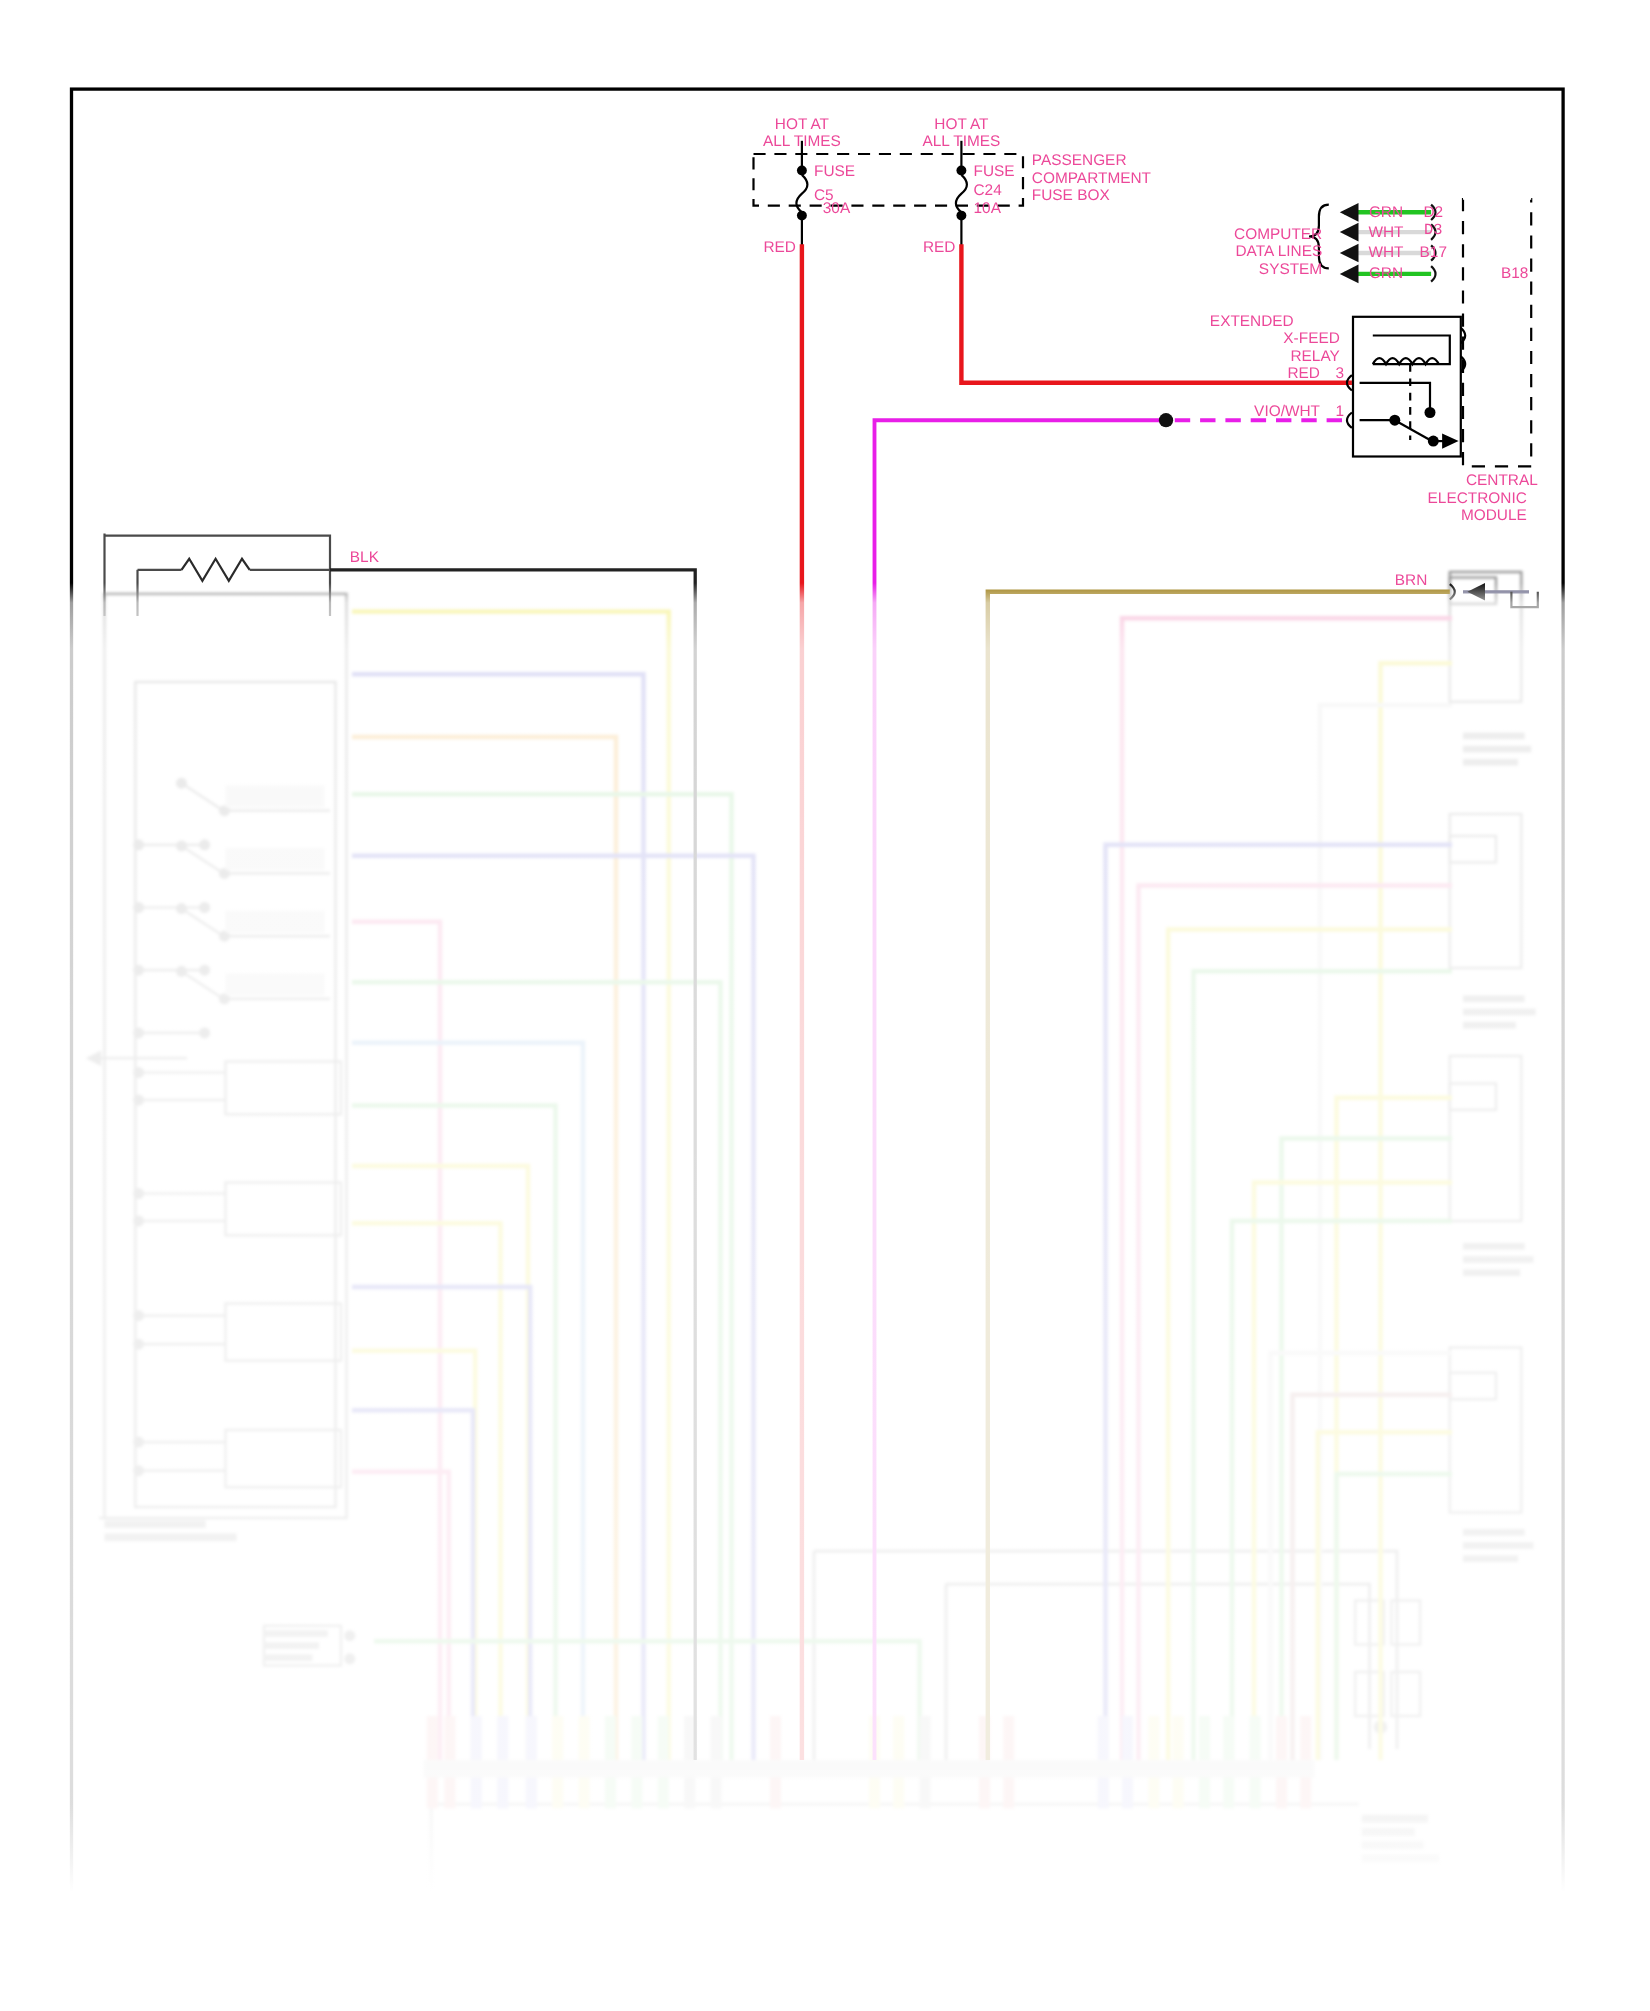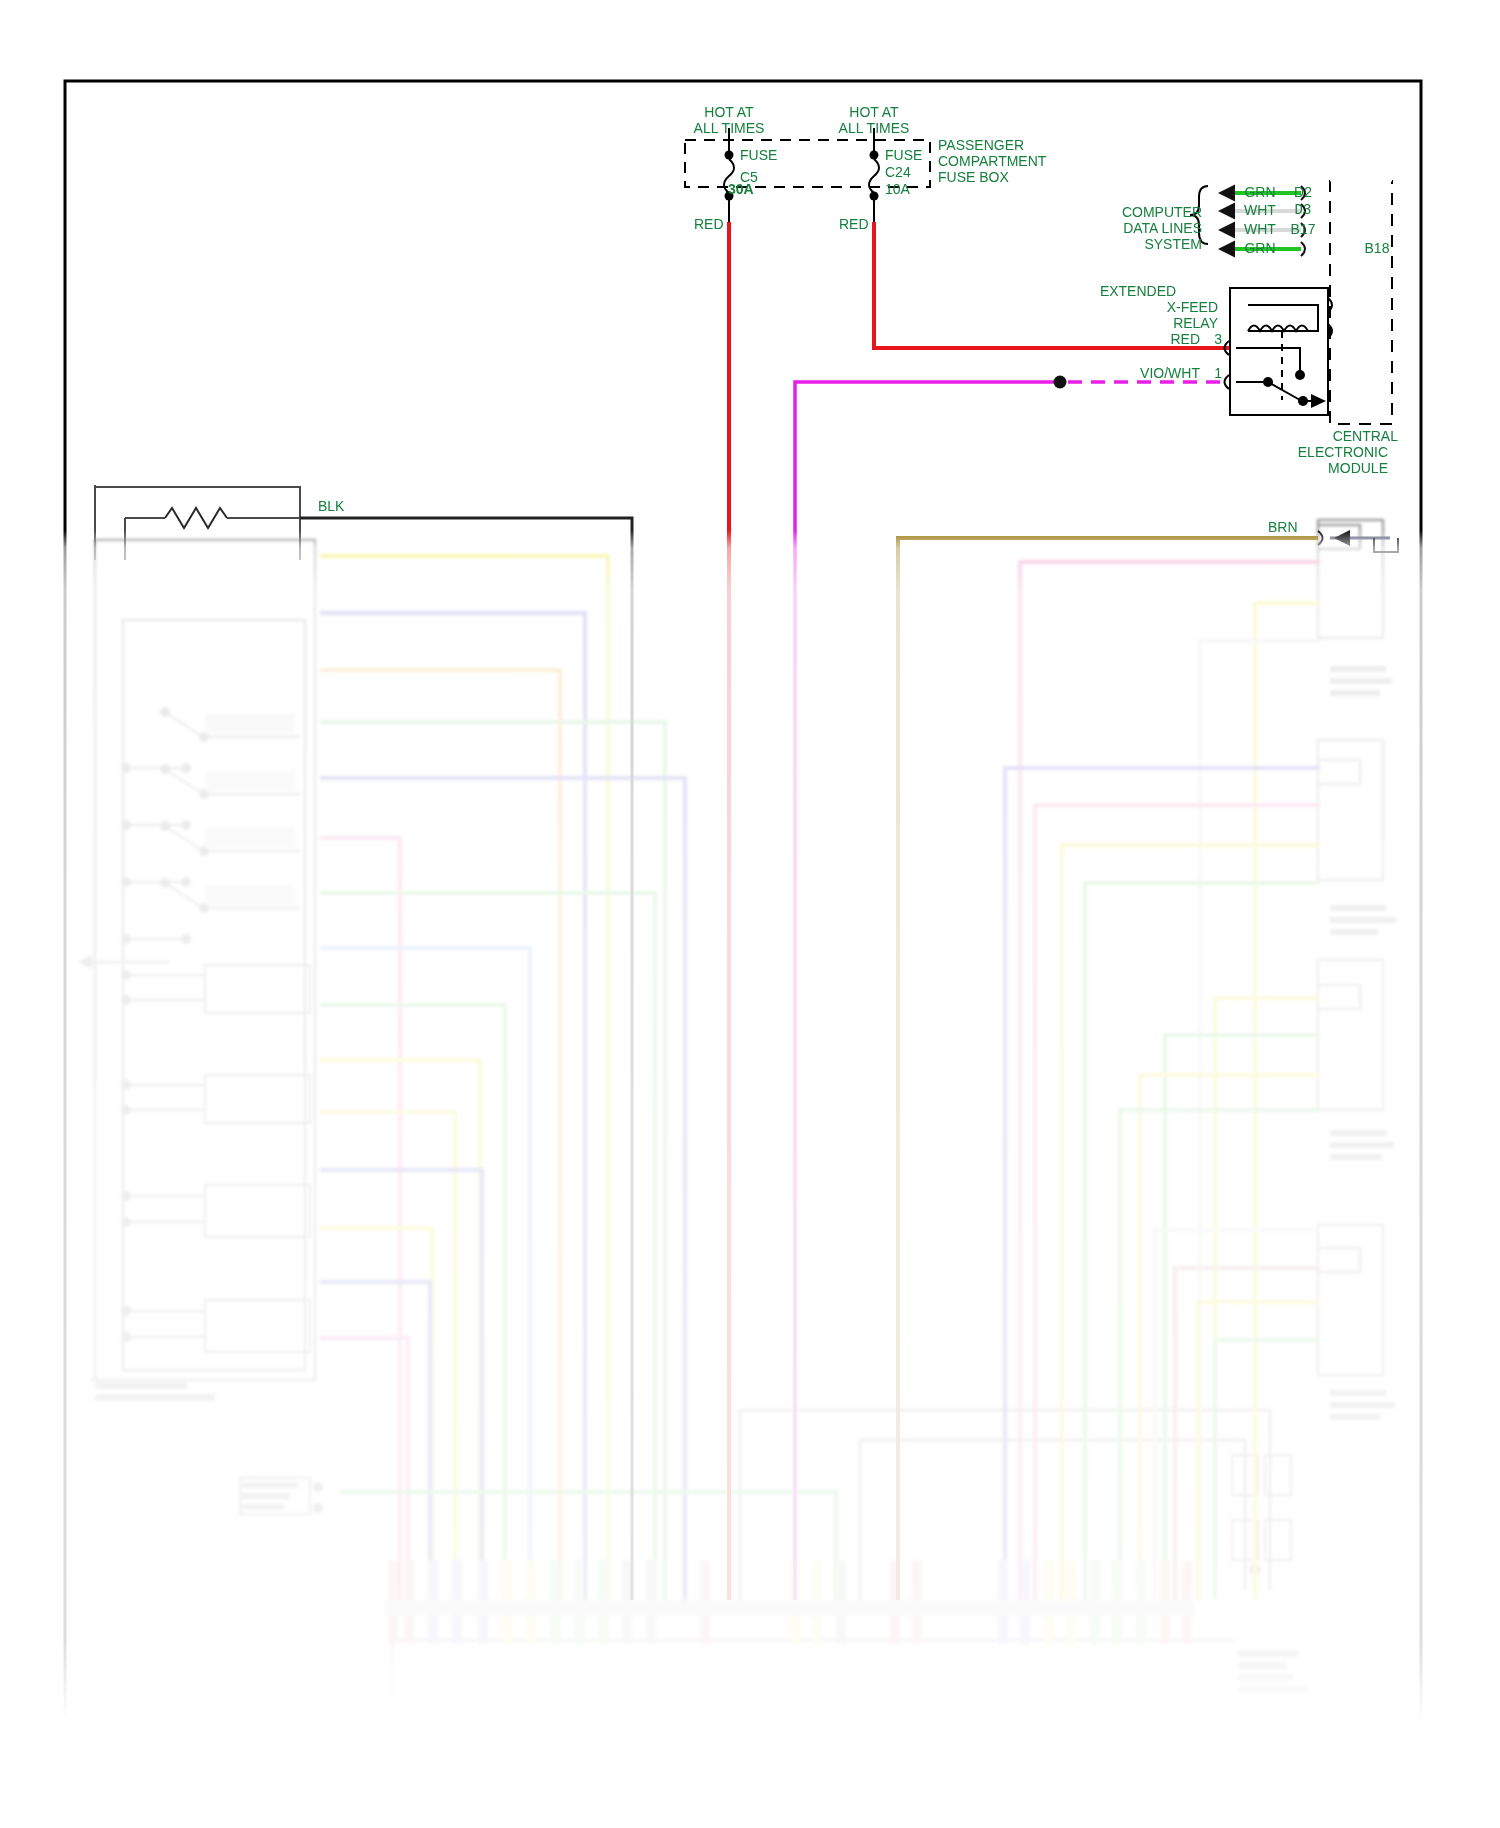--- a/index.html
+++ b/index.html
@@ -1,20 +1,20 @@
 <!DOCTYPE html>
 <html><head>
 <meta charset="utf-8">
 <style>
   html,body{margin:0;padding:0;background:#ffffff;}
   body{width:1500px;height:1828px;position:relative;overflow:hidden;
        font-family:"Liberation Sans","DejaVu Sans",sans-serif;}
   #stage{position:absolute;left:0;top:0;width:1500px;height:1828px;background:#fff;}
   #svgroot{position:absolute;left:0;top:0;}
-  .lbl{position:absolute;font-size:14px;line-height:16px;color:#15803d;white-space:pre;}
+  .lbl{position:absolute;font-size:14px;line-height:16px;color:#ec4899;white-space:pre;}
   .lbl.ctr{text-align:center;}
   .lbl.rt{text-align:right;}
   
   #veil{position:absolute;left:0;top:530px;width:1500px;height:1298px;pointer-events:none;
         background:linear-gradient(to bottom,
             rgba(255,255,255,0.00) 0px,
             rgba(255,255,255,0.62) 18px,
             rgba(255,255,255,0.80) 60px,
             rgba(255,255,255,0.84) 400px,
             rgba(255,255,255,0.86) 900px,
@@ -364,21 +364,21 @@
 
   </svg>
 
   <div class="lbl ctr" style="left:669px;top:104px;width:120px;">HOT AT</div>
   <div class="lbl ctr" style="left:669px;top:120px;width:120px;">ALL TIMES</div>
   <div class="lbl ctr" style="left:814px;top:104px;width:120px;">HOT AT</div>
   <div class="lbl ctr" style="left:814px;top:120px;width:120px;">ALL TIMES</div>
 
   <div class="lbl" style="left:740px;top:147px;">FUSE</div>
   <div class="lbl" style="left:740px;top:169px;">C5</div>
-  <div class="lbl" style="left:728px;top:181px;font-weight:bold;">30A</div>
+  <div class="lbl" style="left:748px;top:181px;">30A</div>
 
   <div class="lbl" style="left:885px;top:147px;">FUSE</div>
   <div class="lbl" style="left:885px;top:164px;">C24</div>
   <div class="lbl" style="left:885px;top:181px;">10A</div>
 
   <div class="lbl" style="left:938px;top:137px;">PASSENGER</div>
   <div class="lbl" style="left:938px;top:153px;">COMPARTMENT</div>
   <div class="lbl" style="left:938px;top:169px;">FUSE BOX</div>
 
   <div class="lbl" style="left:694px;top:216px;">RED</div>

